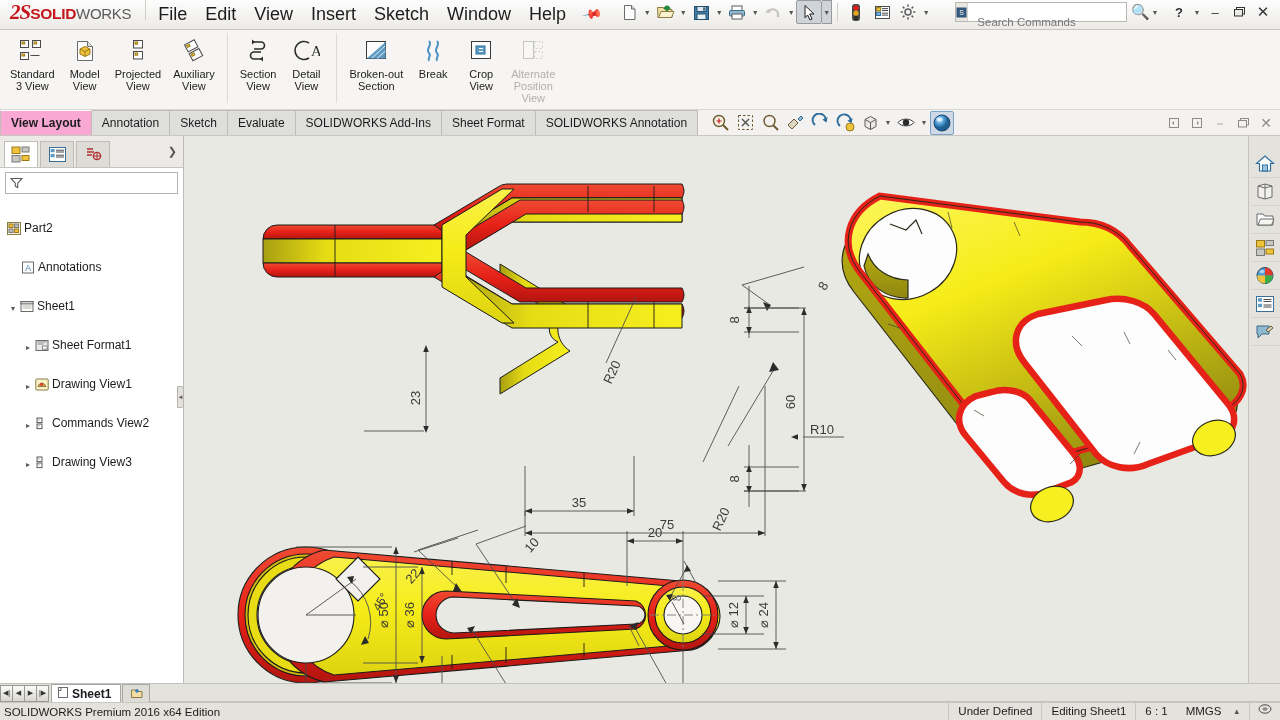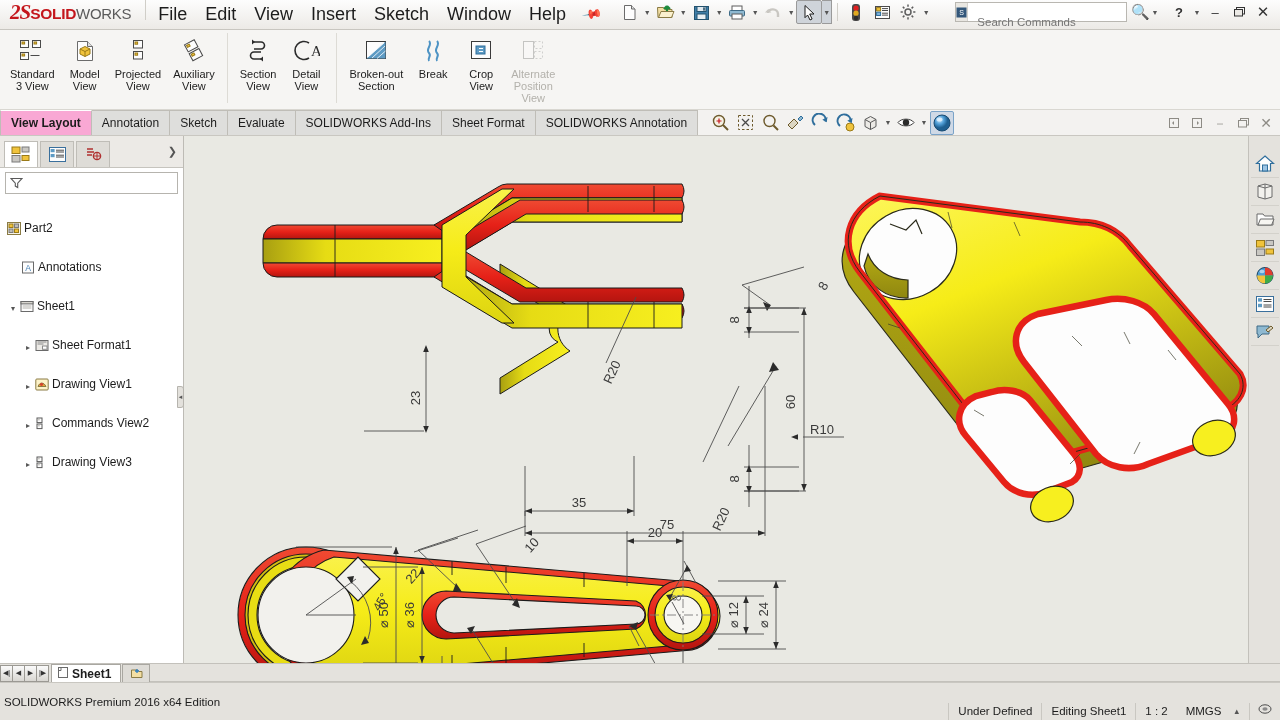--- a/index.html
+++ b/index.html
@@ -123,21 +123,21 @@
   .shtab { display:flex; align-items:center; gap:3px; padding:0 9px 0 6px; background:#fff;
     border:1px solid #a9a7a1; border-bottom:none; font-size:12px; font-weight:bold; margin-left:3px;}
   .shtab2 { display:flex; align-items:center; justify-content:center; width:28px;
     background:#dedcd7; border:1px solid #a9a7a1; border-bottom:none; margin-left:1px;}
   .shrest { flex:1; border-bottom:1px solid #c3c1bb; }
 
   
   .statusbar { flex:0 0 17px; background:#e4e2dd; border-top:1px solid #c9c7c1;
      display:flex; align-items:center; font-size:11.5px; color:#1c1c1c; }
   .sb-left { padding-left:4px; }
-  .sb-right { margin-left:auto; display:flex; align-items:center;margin-top:20px; }
+  .sb-right { margin-left:auto; display:flex; align-items:center; }
   .sb-cell { padding:0 9px; border-left:1px solid #c9c7c1; height:17px; line-height:17px; }
   .sb-cell.nb { border-left:none; }
 </style>
 </head>
 <body>
 
 <div class="app">
 
   <div class="titlebar">
     <div class="logo">
@@ -1072,21 +1072,21 @@
         </svg>
     </div>
     <div class="shrest"></div>
   </div>
 
   <div class="statusbar">
     <div class="sb-left">SOLIDWORKS Premium 2016 x64 Edition</div>
     <div class="sb-right">
       <div class="sb-cell">Under Defined</div>
       <div class="sb-cell">Editing Sheet1</div>
-      <div class="sb-cell">1 : 2</div>
+      <div class="sb-cell">6 : 1</div>
       <div class="sb-cell nb">MMGS</div>
       <div class="sb-cell nb" style="padding:0 10px 0 4px;font-size:9px;color:#555;">▴</div>
       <div class="sb-cell" style="padding:0 8px;">
         <svg width="14" height="12" viewBox="0 0 14 12">
             <ellipse cx="7" cy="6" rx="6" ry="4.2" fill="none" stroke="#4a4a4a"></ellipse>
             <ellipse cx="7" cy="6" rx="2.6" ry="1.8" fill="#8a8a8a"></ellipse>
           </svg>
       </div>
     </div>
   </div>

